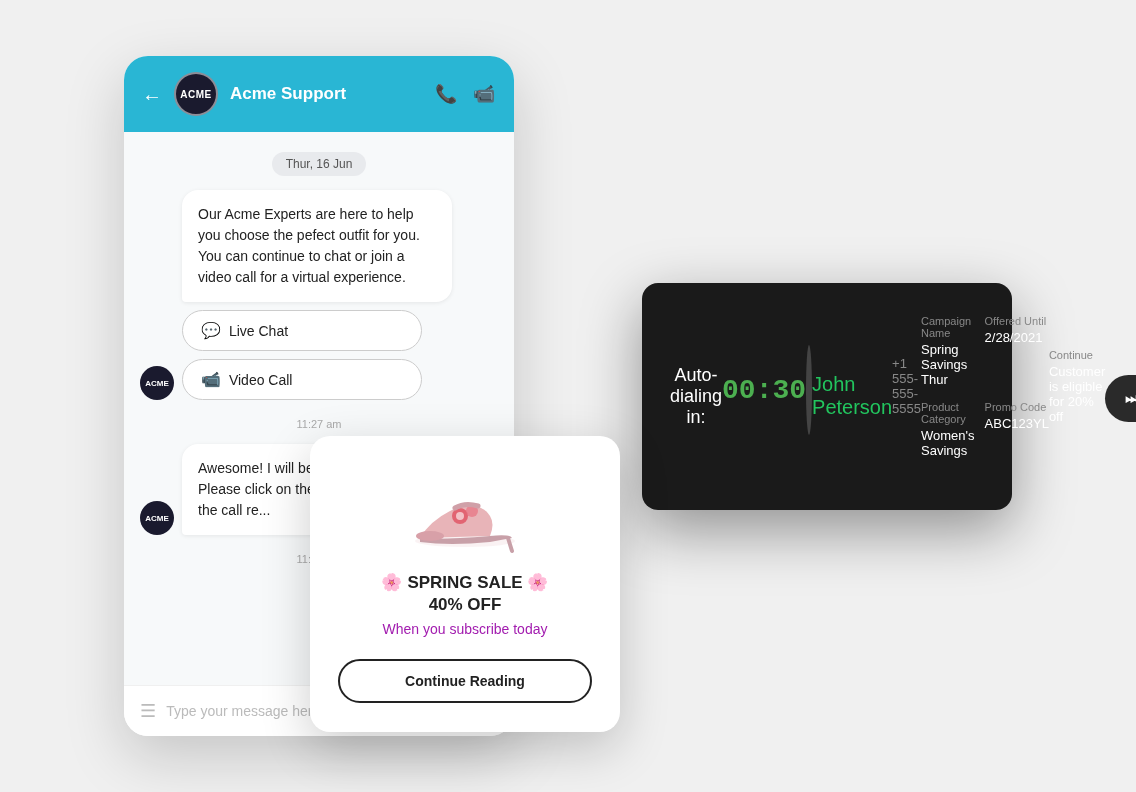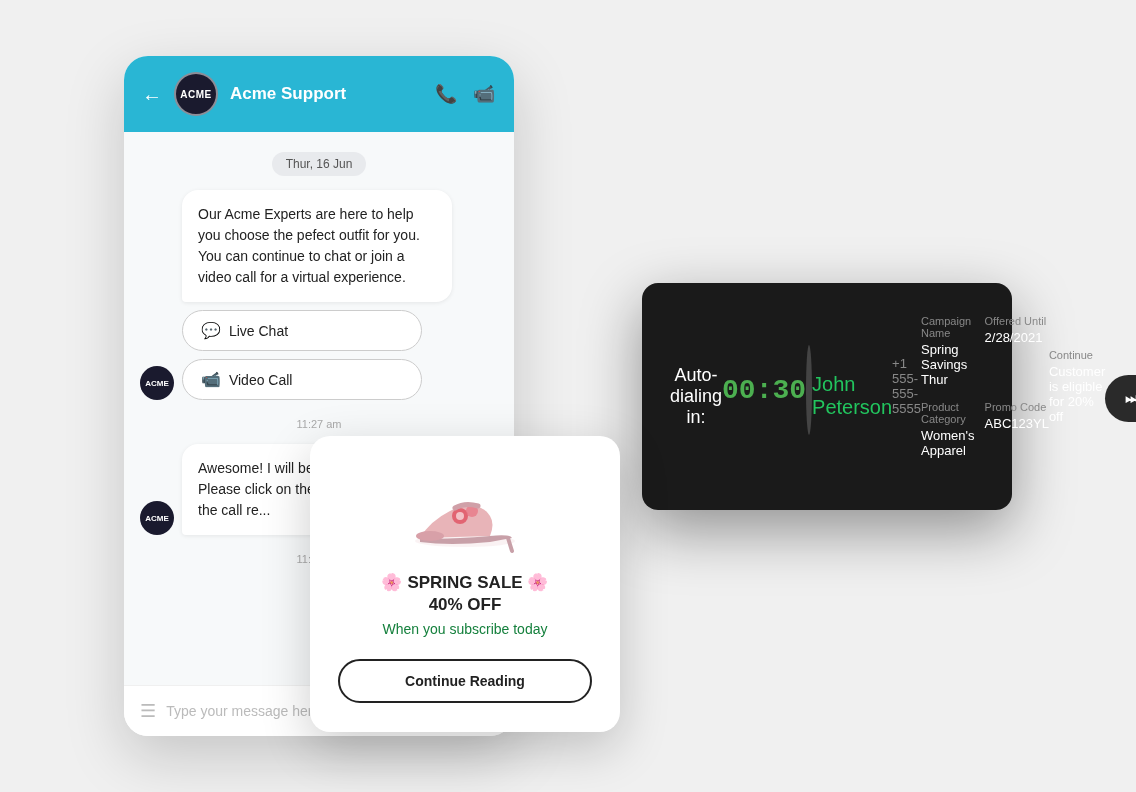--- a/index.html
+++ b/index.html
@@ -240,21 +240,21 @@
     .popup-discount {
       font-size: 17px;
       font-weight: 800;
       color: #222;
       text-align: center;
       margin-bottom: 6px;
     }
 
     .popup-subtitle {
       font-size: 14px;
-      color: #15803d;
+      color: #a21caf;
       text-align: center;
       margin-bottom: 22px;
     }
 
     .popup-actions {
       display: flex;
       gap: 10px;
       width: 100%;
     }
 
@@ -550,21 +550,21 @@
       <div class="autodial-info-cell">
         <div class="autodial-info-label">Campaign Name</div>
         <div class="autodial-info-value">Spring Savings Thur</div>
       </div>
       <div class="autodial-info-cell">
         <div class="autodial-info-label">Offered Until</div>
         <div class="autodial-info-value">2/28/2021</div>
       </div>
       <div class="autodial-info-cell">
         <div class="autodial-info-label">Product Category</div>
-        <div class="autodial-info-value">Women's Apparel</div>
+        <div class="autodial-info-value">Women's Savings</div>
       </div>
       <div class="autodial-info-cell">
         <div class="autodial-info-label">Promo Code</div>
         <div class="autodial-info-value">ABC123YL</div>
       </div>
     </div>
 
     <div class="autodial-promo-row">
       <div class="autodial-promo-label">Continue</div>
       <div class="autodial-promo-value">Customer is eligible for 20% off</div>

